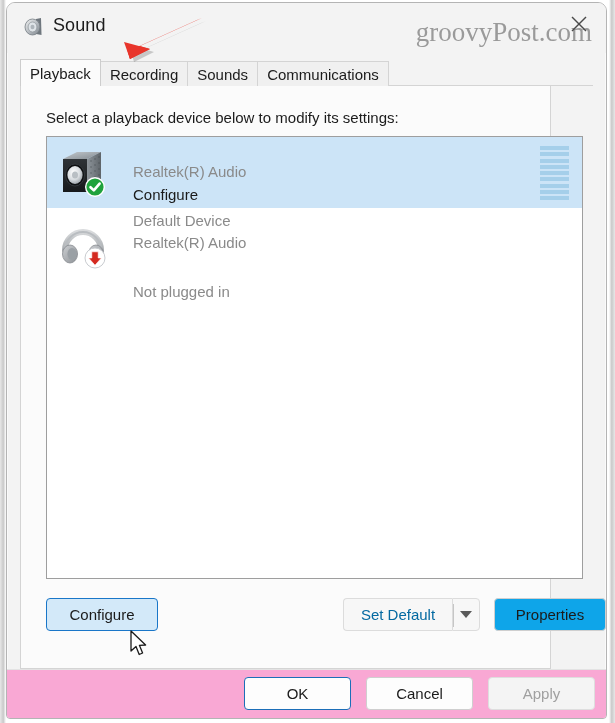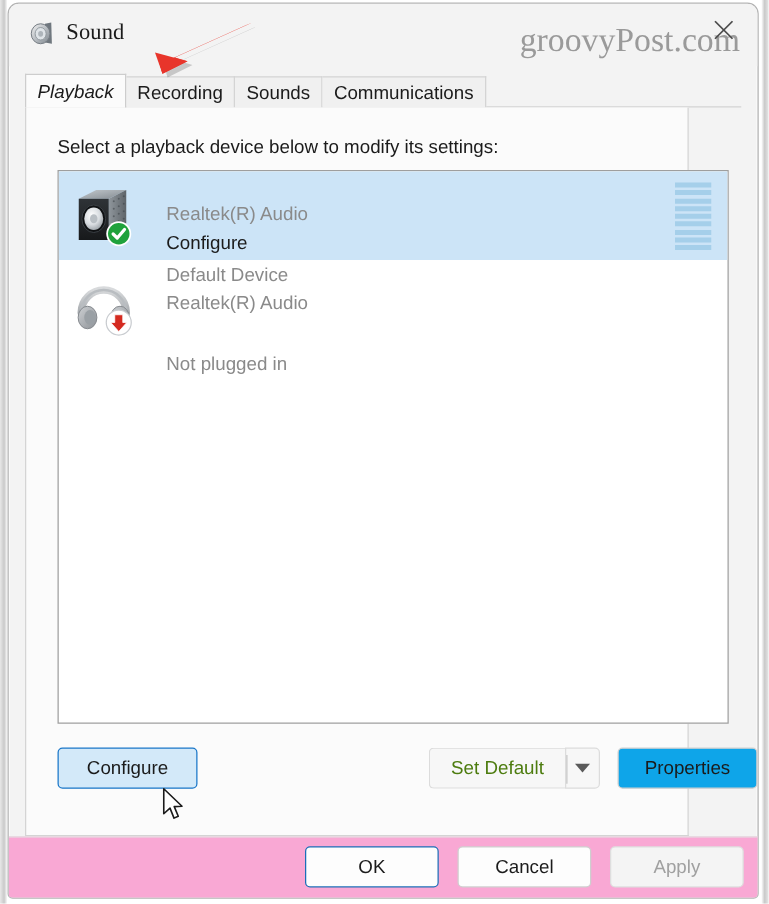--- a/index.html
+++ b/index.html
@@ -57,21 +57,20 @@
     height: 22px;
   }
   #window-title {
     position: absolute;
     left: 46px;
     top: 12px;
     font-size: 18px;
     color: #1b1b1b;
     letter-spacing: 0.1px;
     white-space: nowrap;
-    font-family: Liberation Serif, serif;
   }
   #watermark {
     position: absolute;
     right: 14px;
     top: 14px;
     font-family: "Liberation Serif", serif;
     font-size: 27px;
     color: #9a9a9a;
     letter-spacing: 0px;
     white-space: nowrap;
@@ -120,21 +119,20 @@
     white-space: nowrap;
     cursor: default;
   }
   .tab:first-child { border-left: 1px solid #d4d4d4; }
   .tab.active {
     background: #fbfbfb;
     height: 27px;
     border-color: #cdcdcd;
     position: relative;
     z-index: 3;
-    font-style: italic;
   }
   
   #tab-underline {
     position: absolute;
     left: 13px;
     right: 13px;
     top: 82px;
     height: 1px;
     background: #d4d4d4;
   }
@@ -247,21 +245,21 @@
     border-radius: 4px;
     box-sizing: border-box;
     cursor: default;
     white-space: nowrap;
   }
   .btn.hover {
     background: #d3e9f9;
     border: 1px solid #1976c8;
   }
   .btn.disabled {
-    color: #4d7c0f;
+    color: #0369a1;
     background: #f7f7f7;
     border-color: #dcdcdc;
   }
 
   #btn-configure { left: 0; top: 0; width: 112px; }
   #btn-set-default {
     left: 297px; top: 0; width: 109px;
     border-radius: 4px 0 0 4px;
     border-right: none;
     justify-content: center;

